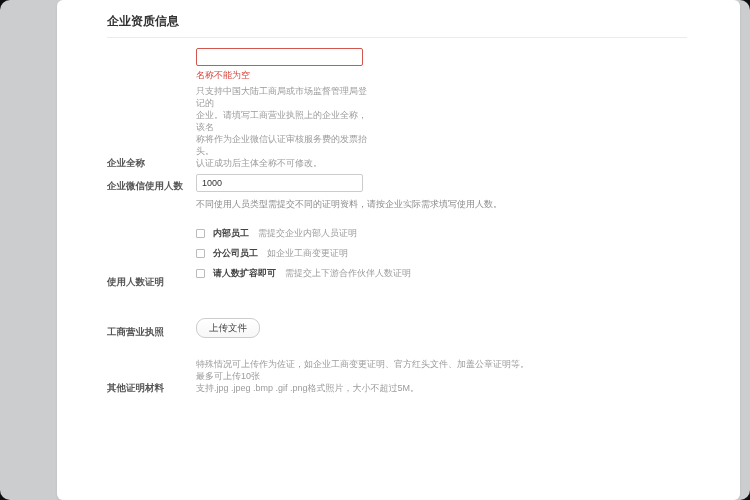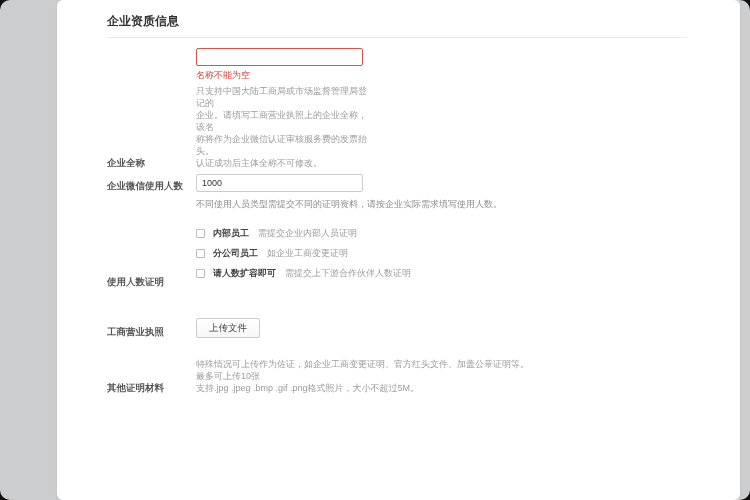--- a/index.html
+++ b/index.html
@@ -54,21 +54,21 @@
     width:9px; height:9px; border:1px solid #bbb; border-radius:1px;
     background:#fff; margin-right:8px; flex-shrink:0; cursor:pointer;
   }
   .opt-name { font-size:9px; font-weight:bold; color:#444; line-height:10px; }
   .opt-desc { font-size:9px; color:#9b9b9b; margin-left:9px; line-height:10px; }
 
   .btn-row { display:flex; align-items:center; margin-top:12px; }
   .upload-btn {
     height:20px; padding:0 12px; font-size:9.5px; color:#444;
     background:linear-gradient(#ffffff,#f7f7f7);
-    border:1px solid #ccc; border-radius:2px; cursor:pointer;
+    border:1px solid #ccc; border-radius:9px; cursor:pointer;
     font-family:inherit; line-height:18px;
   }
 
   .mb1 { margin-bottom:5px; }
   .mb2 { margin-bottom:6px; }
   .mb3 { margin-bottom:18px; }
   .mb4 { margin-bottom:20px; }
 </style>
 </head>
 <body>

